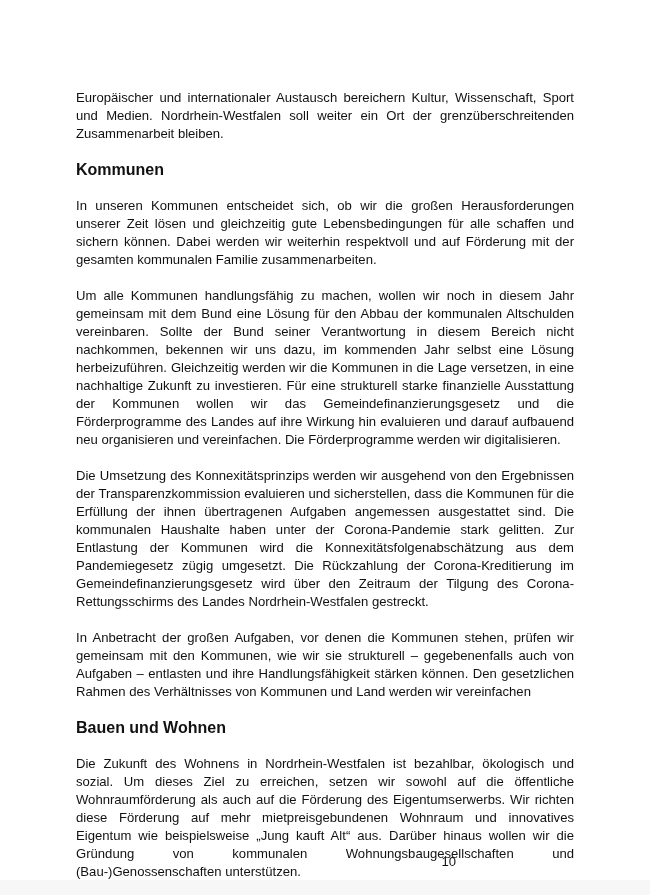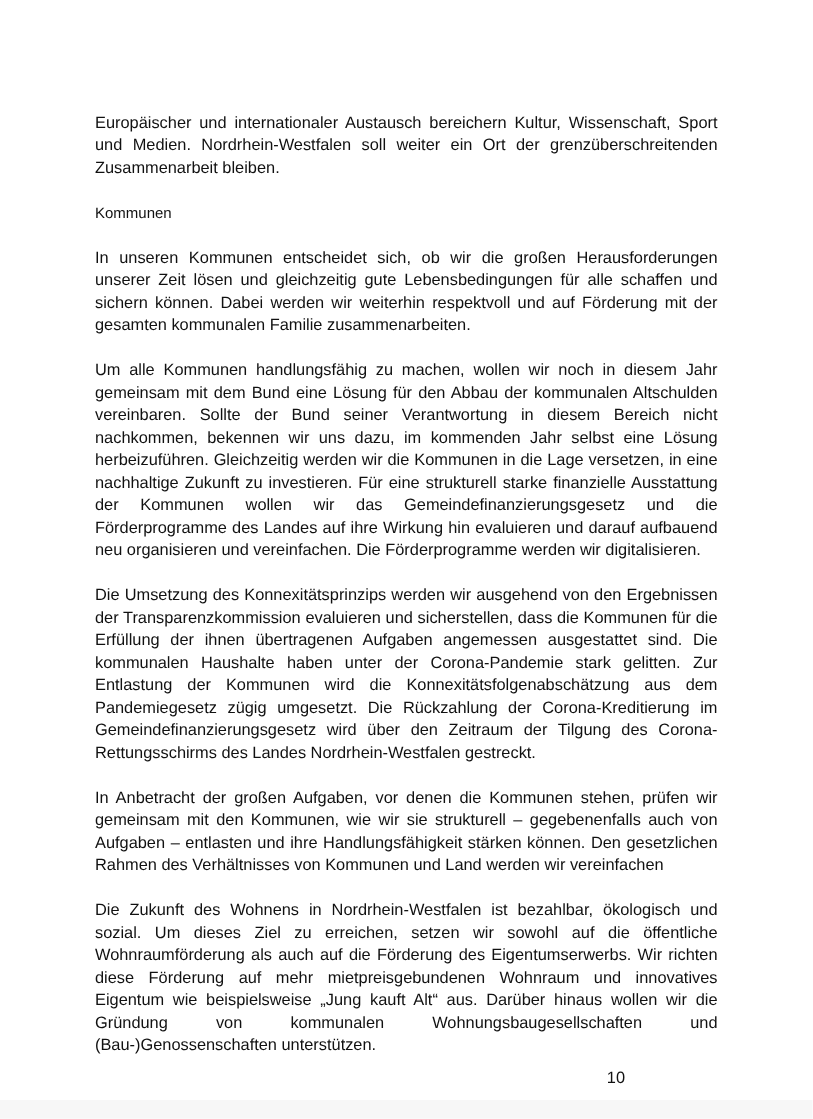--- a/index.html
+++ b/index.html
@@ -15,38 +15,37 @@
       font-family: "Liberation Sans", sans-serif;
       color: #111111;
     }
     .page {
       position: absolute;
       left: 0;
       top: 0;
       width: 532px;
       height: 880px;
       background: #ffffff;
-      padding-left: 44px;
     }
     .content {
       position: absolute;
       left: 76px;
       top: 89px;
       width: 498px;
       font-size: 13.1px;
       line-height: 18px;
     }
     .content p {
       margin: 0 0 18px 0;
       text-align: justify;
       text-align-last: left;
     }
     .content h2 {
-      font-size: 12px;
-      font-weight: normal;
+      font-size: 16px;
+      font-weight: bold;
       margin: 0 0 18px 0;
       line-height: 18px;
     }
     .page-number {
       position: absolute;
       top: 853px;
       right: 76px;
       font-size: 13.1px;
       line-height: 18px;
     }
@@ -63,18 +62,19 @@
 <body>
 
 <div class="page">
   <div class="content">
     <p>Europäischer und internationaler Austausch bereichern Kultur, Wissenschaft, Sport und Medien. Nordrhein-Westfalen soll weiter ein Ort der grenzüberschreitenden Zusammenarbeit bleiben.</p>
     <h2>Kommunen</h2>
     <p>In unseren Kommunen entscheidet sich, ob wir die großen Herausforderungen unserer Zeit lösen und gleichzeitig gute Lebensbedingungen für alle schaffen und sichern können. Dabei werden wir weiterhin respektvoll und auf Förderung mit der gesamten kommunalen Familie zusammenarbeiten.</p>
     <p>Um alle Kommunen handlungsfähig zu machen, wollen wir noch in diesem Jahr gemeinsam mit dem Bund eine Lösung für den Abbau der kommunalen Altschulden vereinbaren. Sollte der Bund seiner Verantwortung in diesem Bereich nicht nachkommen, bekennen wir uns dazu, im kommenden Jahr selbst eine Lösung herbeizuführen. Gleichzeitig werden wir die Kommunen in die Lage versetzen, in eine nachhaltige Zukunft zu investieren. Für eine strukturell starke finanzielle Ausstattung der Kommunen wollen wir das Gemeindefinanzierungsgesetz und die Förderprogramme des Landes auf ihre Wirkung hin evaluieren und darauf aufbauend neu organisieren und vereinfachen. Die Förderprogramme werden wir digitalisieren.</p>
     <p>Die Umsetzung des Konnexitätsprinzips werden wir ausgehend von den Ergebnissen der Transparenzkommission evaluieren und sicherstellen, dass die Kommunen für die Erfüllung der ihnen übertragenen Aufgaben angemessen ausgestattet sind. Die kommunalen Haushalte haben unter der Corona-Pandemie stark gelitten. Zur Entlastung der Kommunen wird die Konnexitätsfolgenabschätzung aus dem Pandemiegesetz zügig umgesetzt. Die Rückzahlung der Corona-Kreditierung im Gemeindefinanzierungsgesetz wird über den Zeitraum der Tilgung des Corona-Rettungsschirms des Landes Nordrhein-Westfalen gestreckt.</p>
     <p>In Anbetracht der großen Aufgaben, vor denen die Kommunen stehen, prüfen wir gemeinsam mit den Kommunen, wie wir sie strukturell – gegebenenfalls auch von Aufgaben – entlasten und ihre Handlungsfähigkeit stärken können. Den gesetzlichen Rahmen des Verhältnisses von Kommunen und Land werden wir vereinfachen</p>
+    <h2>Bauen und Wohnen</h2>
     <p>Die Zukunft des Wohnens in Nordrhein-Westfalen ist bezahlbar, ökologisch und sozial. Um dieses Ziel zu erreichen, setzen wir sowohl auf die öffentliche Wohnraumförderung als auch auf die Förderung des Eigentumserwerbs. Wir richten diese Förderung auf mehr mietpreisgebundenen Wohnraum und innovatives Eigentum wie beispielsweise „Jung kauft Alt“ aus. Darüber hinaus wollen wir die Gründung von kommunalen Wohnungsbaugesellschaften und (Bau-)Genossenschaften unterstützen.</p>
 
   </div>
   <div class="page-number">10</div>
 </div>
 <div class="bottom-band"></div>
 
 </body></html>

